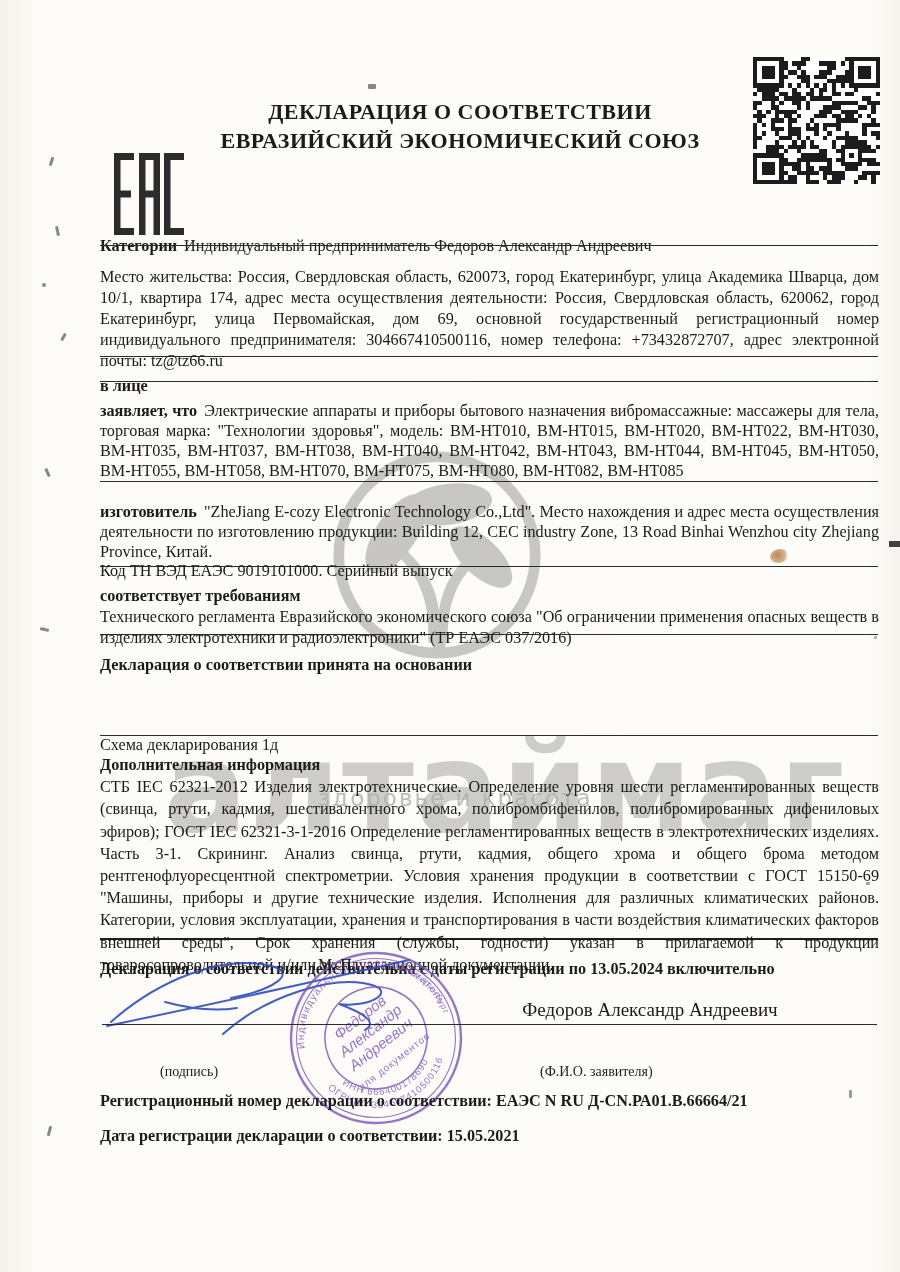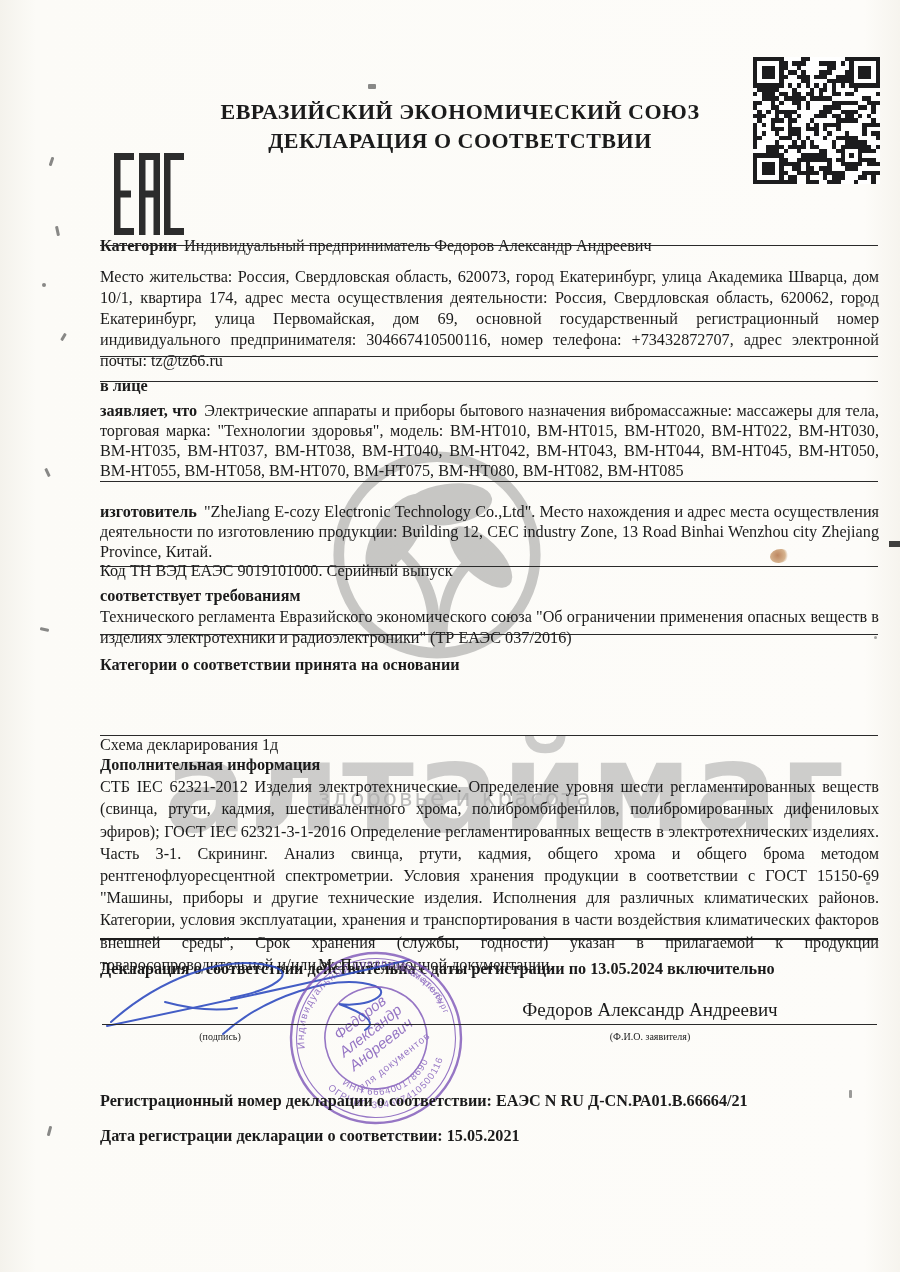--- a/index.html
+++ b/index.html
@@ -20,21 +20,21 @@
   .qr{position:absolute;left:753px;top:57px;width:127px;height:127px;}
   
   .para,.head,.line{position:absolute;left:100px;width:779px;font-size:16.2px;line-height:21px;}
   .head{font-weight:bold;}
   .jst{text-align:justify;}
   .lbl{font-weight:bold;margin-right:7px;}
   .rule{position:absolute;left:100px;width:778px;border-top:1.4px solid #2a2a2a;height:0;}
   .rule.thick{border-top:2.6px solid #1d1d1d;}
   
   .sigline{position:absolute;left:102px;top:1024px;width:775px;border-top:1.5px solid #2a2a2a;}
-  .cap{position:absolute;font-size:10px;color:#222;text-align:center;}
+  .cap{position:absolute;font-size:14px;color:#222;text-align:left;margin-top:33px;}
   .mp{position:absolute;left:318px;top:956px;font-size:16px;}
   .name-over{position:absolute;left:520px;top:999px;width:260px;text-align:center;font-size:19px;}
   .signature{position:absolute;left:103px;top:942px;width:315px;height:100px;}
   .stamp{position:absolute;left:281px;top:943px;width:190px;height:190px;}
   
   .mark{position:absolute;background:#4a4a4a;opacity:.65;border-radius:1px;}
   .stain{position:absolute;left:770px;top:549px;width:19px;height:14px;border-radius:60% 40% 55% 45%;
          background:radial-gradient(circle at 40% 45%,#a85f2d 0%,#c89a6b 55%,transparent 75%);opacity:.75;}
   .edge-tick{position:absolute;left:889px;top:541px;width:11px;height:6px;background:#1e1e1e;opacity:.85;}
 </style>
@@ -50,22 +50,22 @@
       <circle cx="110" cy="110" r="101" fill="none" stroke="#7f7f7f" stroke-width="11"></circle>
       <ellipse cx="68" cy="88" rx="47" ry="21" transform="rotate(-56 68 88)"></ellipse>
       <ellipse cx="121" cy="58" rx="46" ry="21" transform="rotate(-8 121 58)"></ellipse>
       <ellipse cx="155" cy="112" rx="41" ry="19" transform="rotate(44 155 112)"></ellipse>
       <path d="M101,200 C103,158 92,128 62,104 L70,98 C98,120 110,146 112,168 C116,140 130,116 158,100 L164,108 C132,128 120,158 121,200 Z"></path>
       <path d="M104,196 L120,196 L118,206 L106,206 Z"></path>
     </g>
   </svg>
 
   <div class="title">
+    <div>ДЕКЛАРАЦИЯ О СООТВЕТСТВИИ</div>
     <div>ЕВРАЗИЙСКИЙ ЭКОНОМИЧЕСКИЙ СОЮЗ</div>
-    <div>ДЕКЛАРАЦИЯ О СООТВЕТСТВИИ</div>
   </div>
 
   <svg class="eac" viewBox="0 0 70 82" fill="#2c2c2c">
 
     <rect x="0" y="0" width="6.5" height="82"></rect>
       <rect x="0" y="0" width="20" height="7"></rect>
     <rect x="0" y="37.5" width="17" height="7"></rect>
       <rect x="0" y="75" width="20" height="7"></rect>
 
     <rect x="25" y="0" width="6.5" height="82"></rect>
@@ -443,21 +443,21 @@
   <div class="rule" style="top:481px"></div>
 
   <p class="para jst" style="top:486px;line-height:20px"><span class="lbl">изготовитель</span><span>"ZheJiang E-cozy Electronic Technology Co.,Ltd". Место нахождения и адрес места осуществления деятельности по изготовлению продукции: Building 12, CEC industry Zone, 13 Road Binhai Wenzhou city Zhejiang Province, Китай.</span></p>
   <p class="line" style="top:545px">Код ТН ВЭД ЕАЭС 9019101000. Серийный выпуск</p>
   <div class="rule" style="top:566px"></div>
 
   <p class="head" style="top:570px">соответствует требованиям</p>
   <p class="para jst" style="top:591px">Технического регламента Евразийского экономического союза "Об ограничении применения опасных веществ в изделиях электротехники и радиоэлектроники" (ТР ЕАЭС 037/2016)</p>
   <div class="rule" style="top:634px"></div>
 
-  <p class="head" style="top:639px">Категории о соответствии принята на основании</p>
+  <p class="head" style="top:639px">Декларация о соответствии принята на основании</p>
   <p class="line" style="top:719px">Схема декларирования 1д</p>
   <div class="rule" style="top:735px"></div>
 
   <p class="head" style="top:739px">Дополнительная информация</p>
   <p class="para jst" style="top:760px;line-height:22.2px">СТБ IEC 62321-2012 Изделия электротехнические. Определение уровня шести регламентированных веществ (свинца, ртути, кадмия, шестивалентного хрома, полибромбифенилов, полибромированных дифениловых эфиров); ГОСТ IEC 62321-3-1-2016 Определение регламентированных веществ в электротехнических изделиях. Часть 3-1. Скрининг. Анализ свинца, ртути, кадмия, общего хрома и общего брома методом рентгенофлуоресцентной спектрометрии. Условия хранения продукции в соответствии с ГОСТ 15150-69 "Машины, приборы и другие технические изделия. Исполнения для различных климатических районов. Категории, условия эксплуатации, хранения и транспортирования в части воздействия климатических факторов внешней среды", Срок хранения (службы, годности) указан в прилагаемой к продукции товаросопроводительной и/или эксплуатационной документации.</p>
   <div class="rule thick" style="top:938px"></div>
 
   <p class="head" style="top:943px">Декларация о соответствии действительна с даты регистрации по 13.05.2024 включительно</p>
 
   <svg class="signature" viewBox="0 0 315 100">

